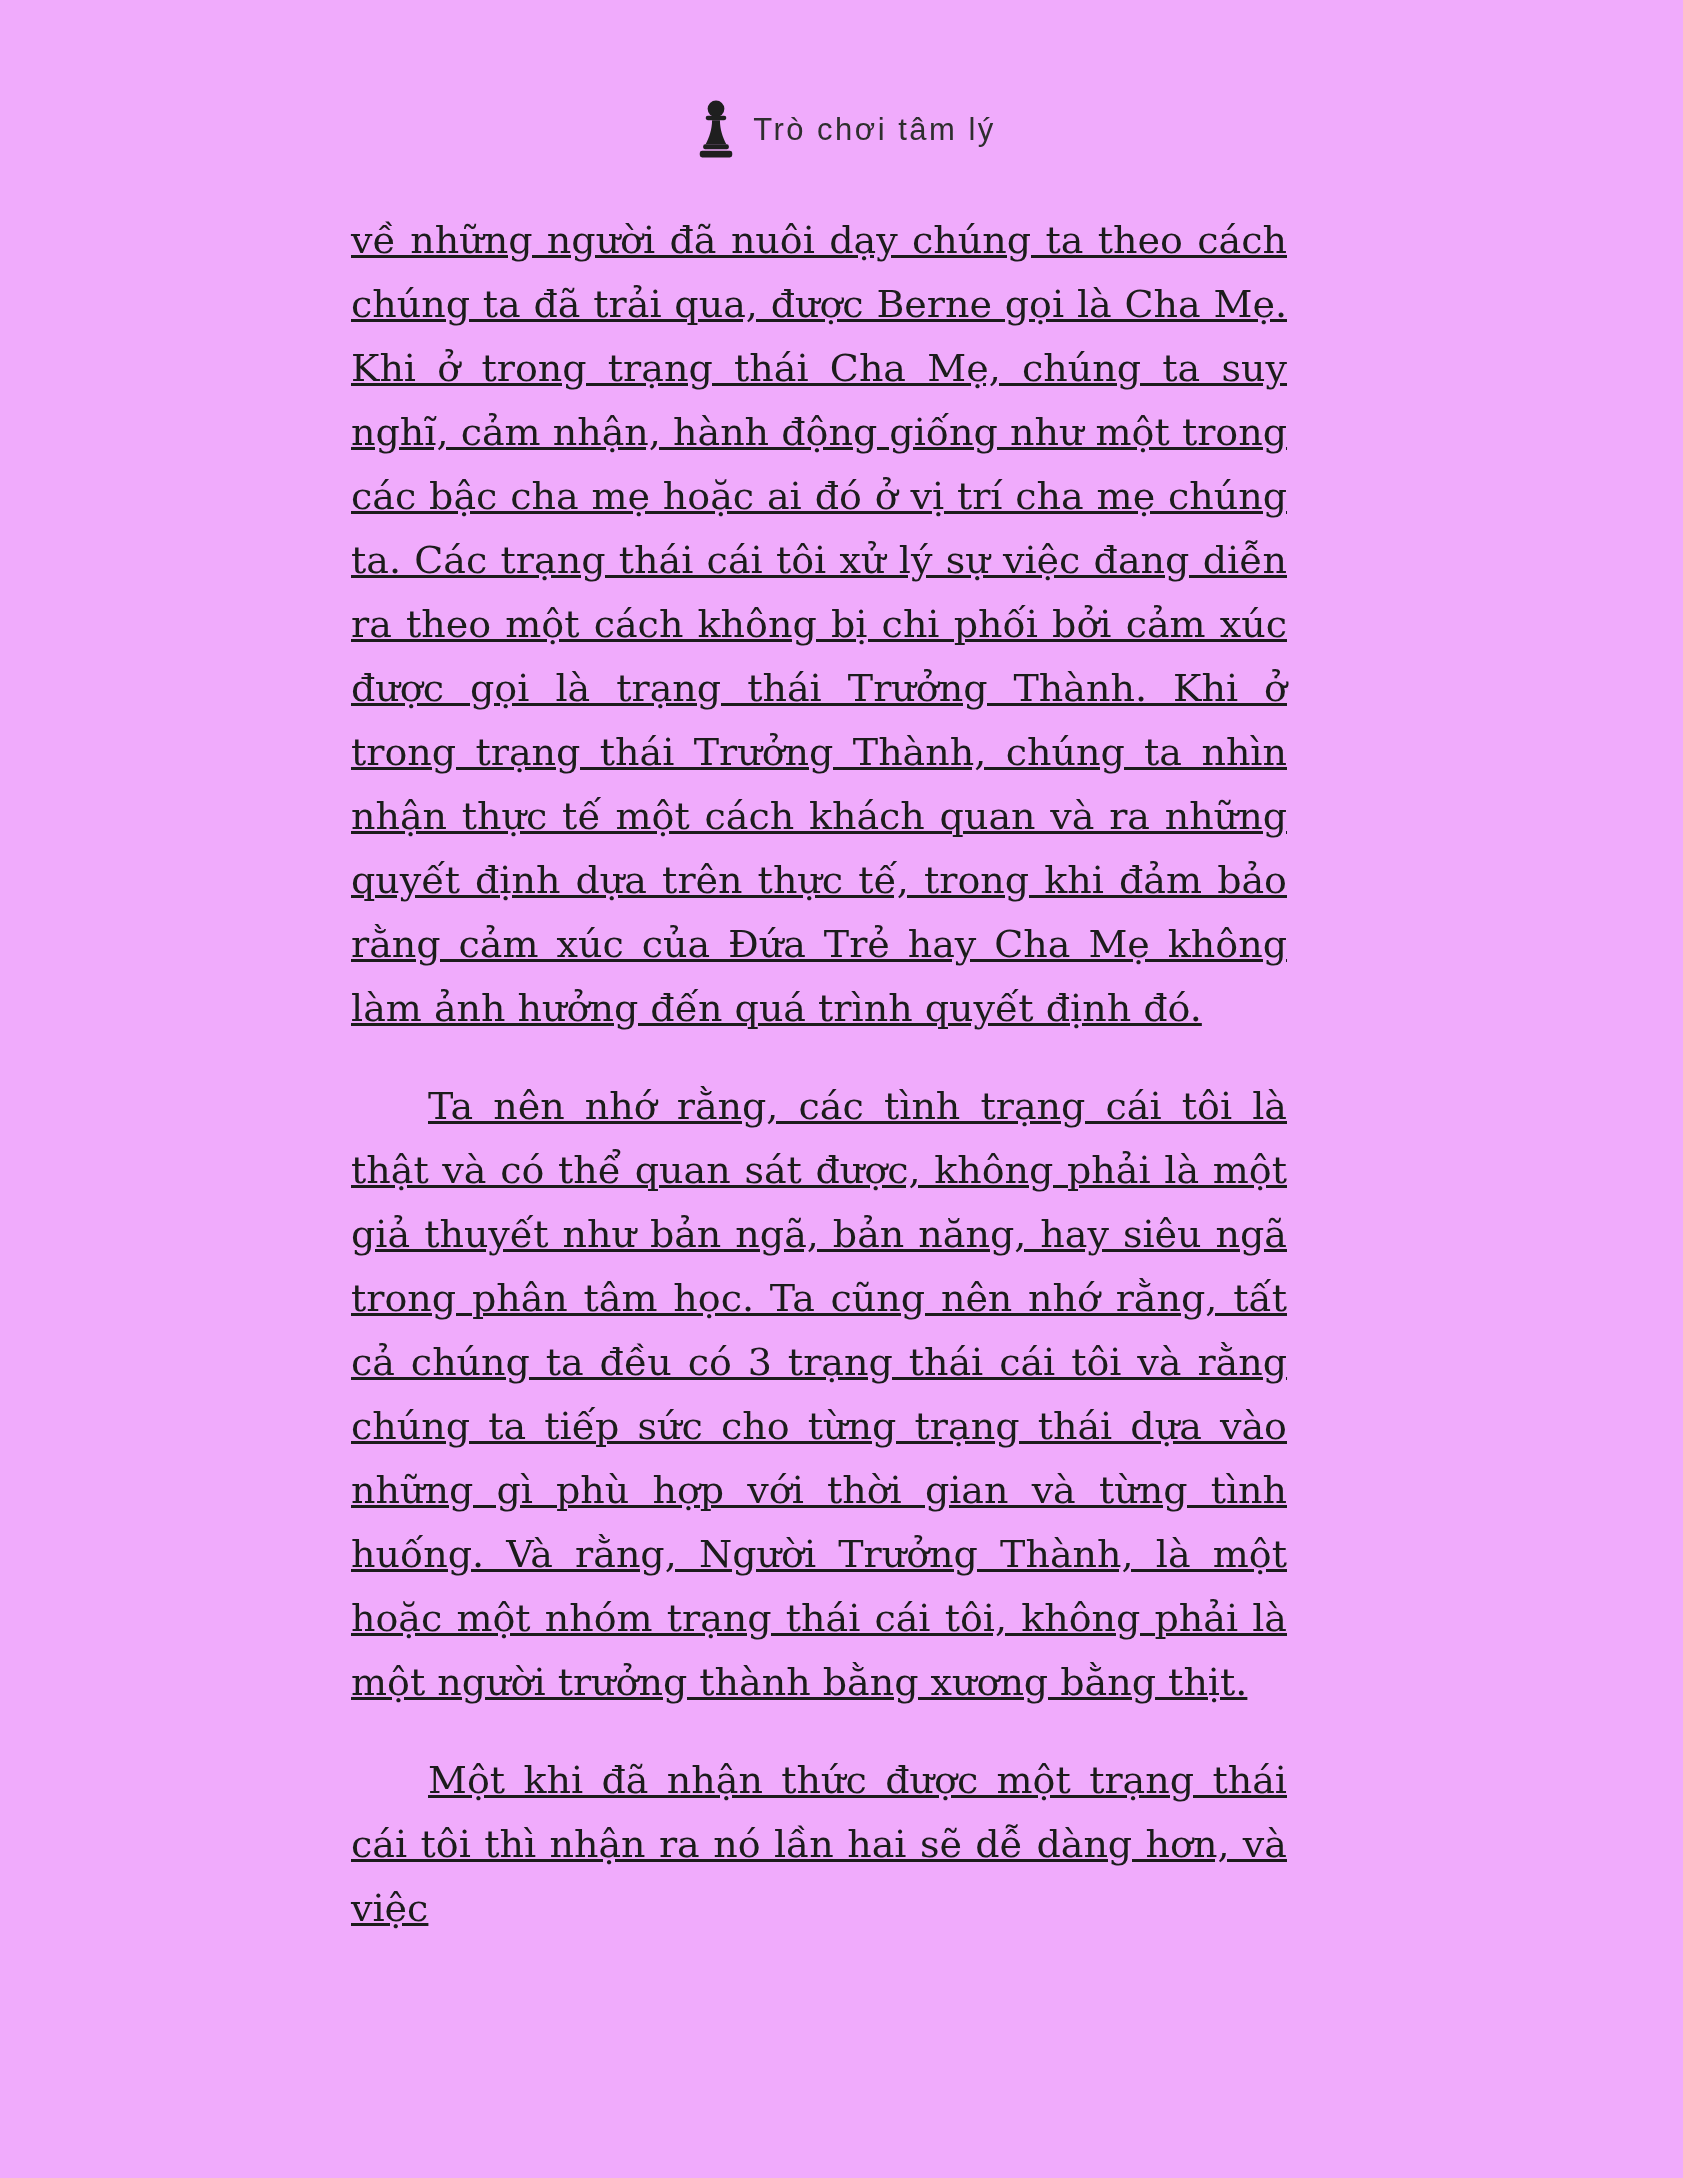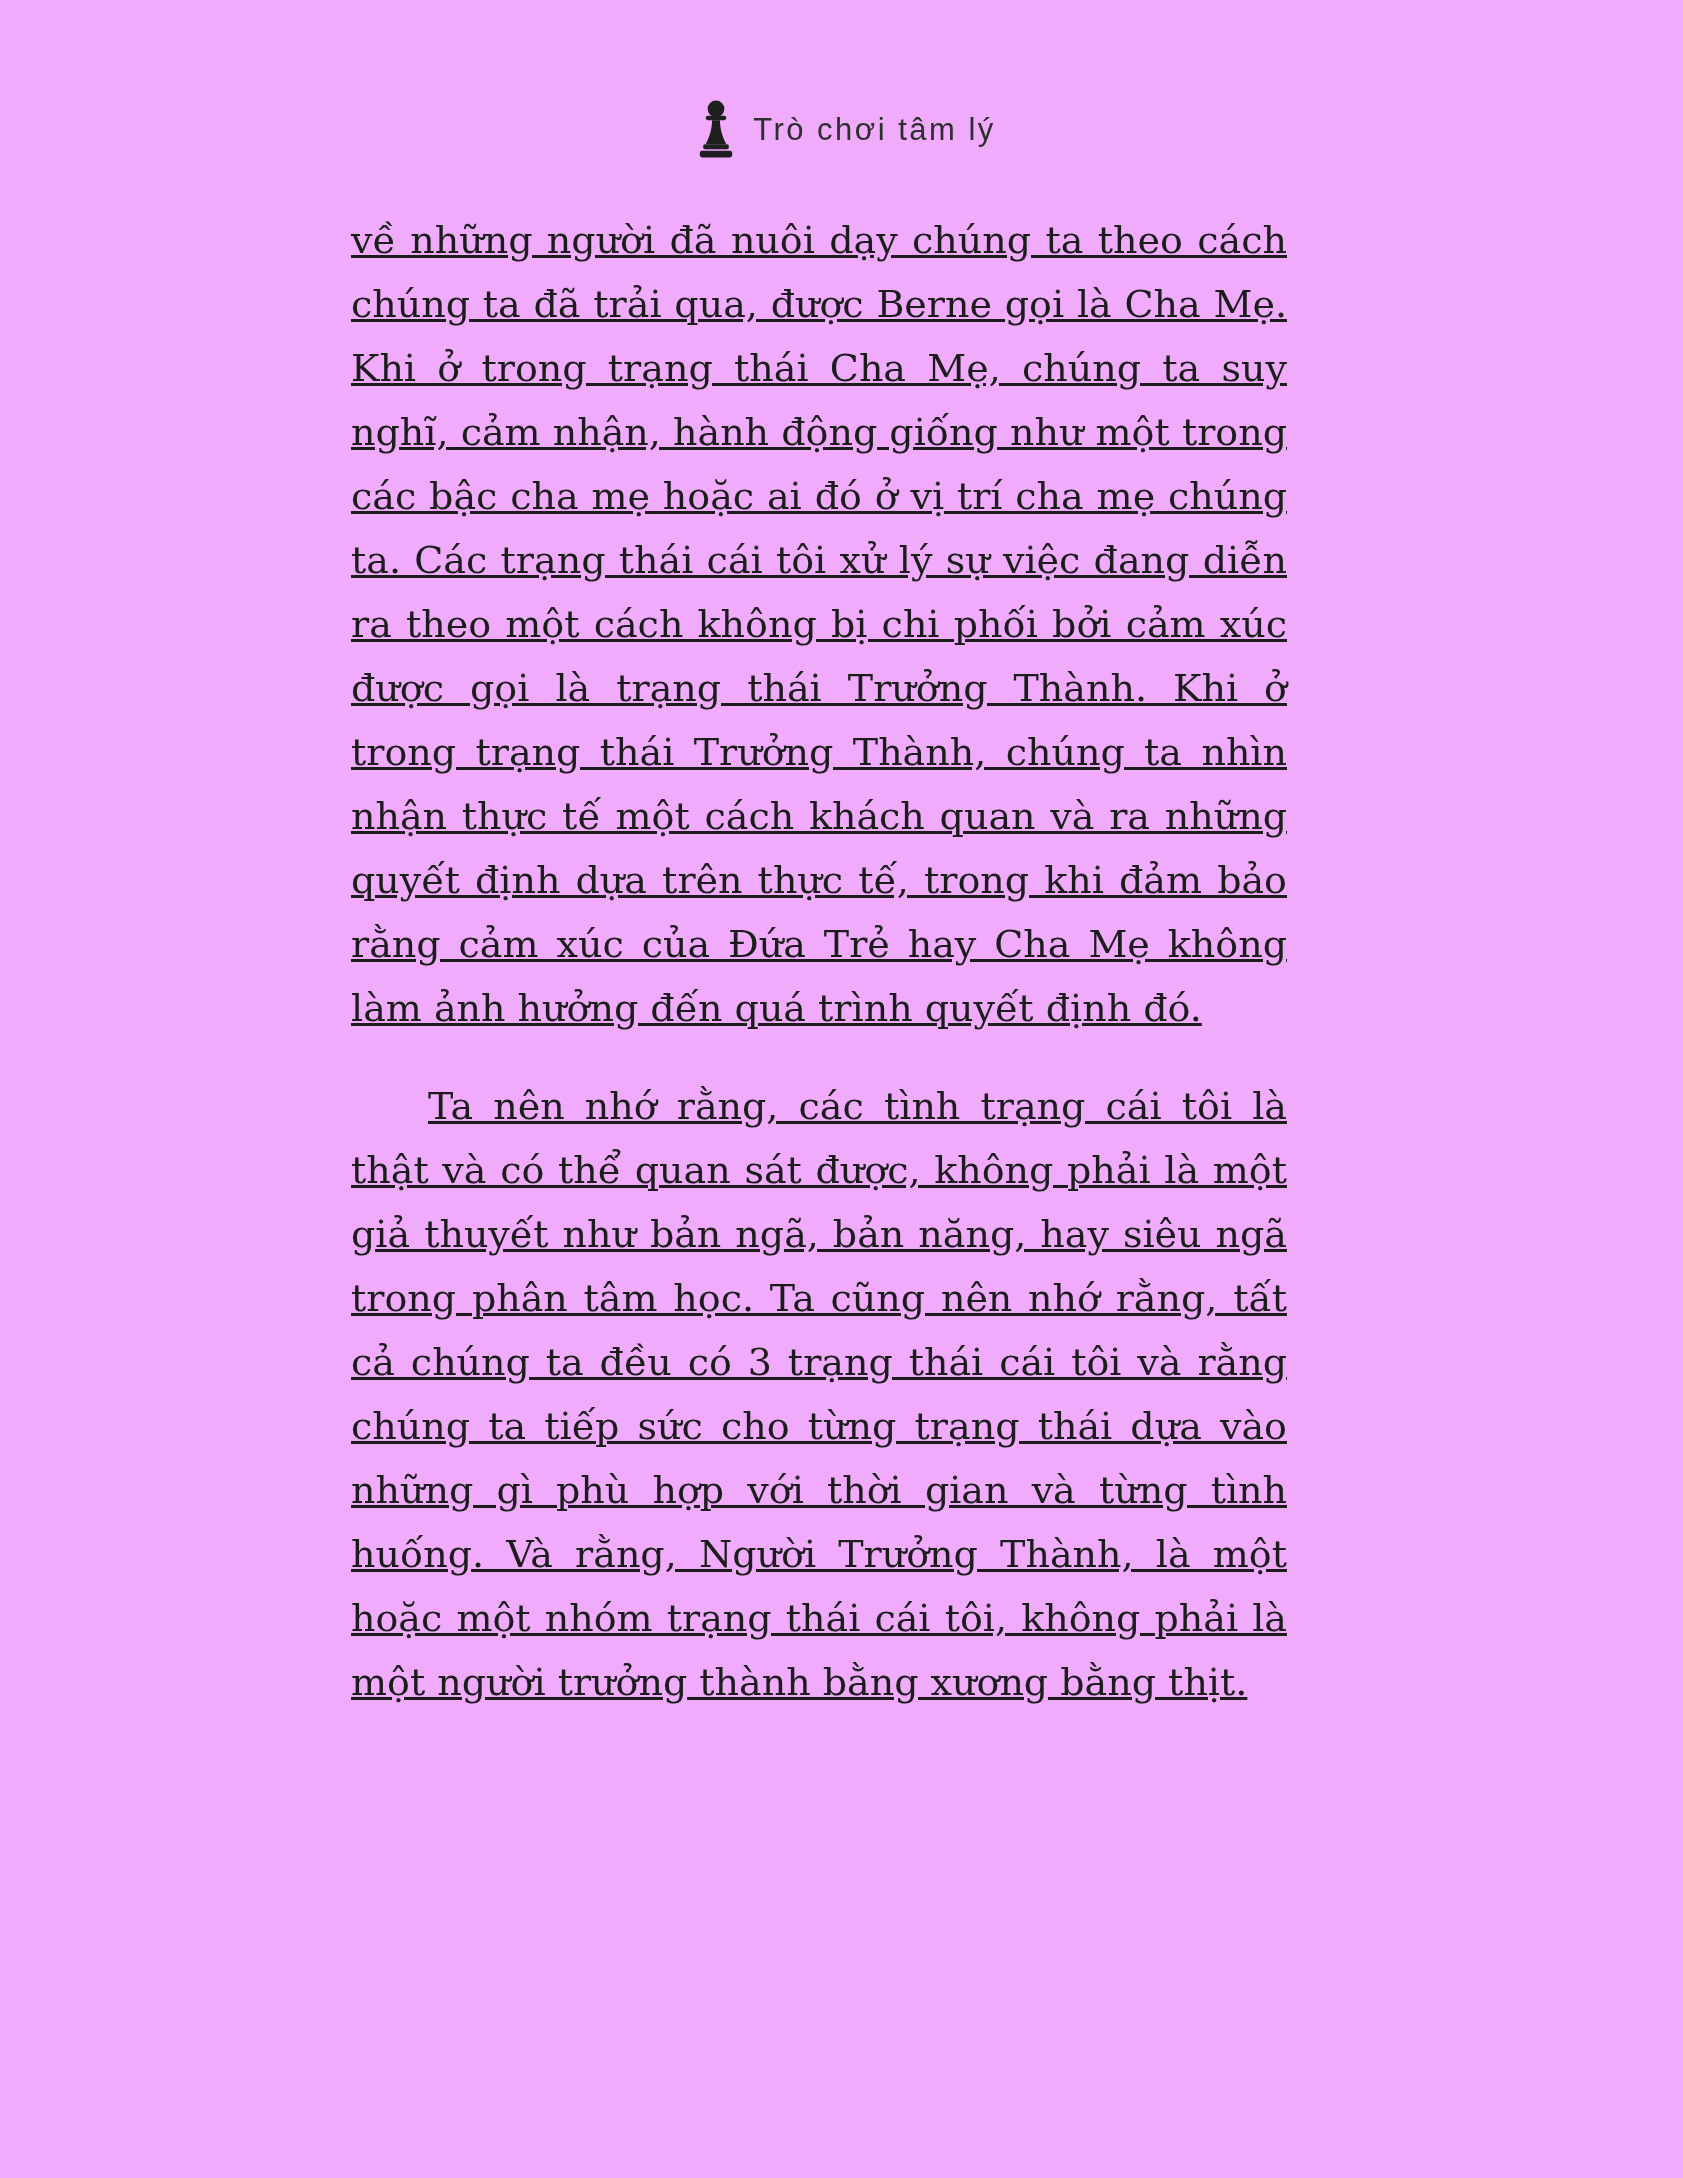--- a/index.html
+++ b/index.html
@@ -85,17 +85,18 @@
         <rect x="8" y="46" width="26" height="5" rx="2" fill="#1f1f1f"></rect>
         <rect x="4.5" y="52.5" width="33" height="7" rx="2.5" fill="#1f1f1f"></rect>
       </svg>
     </span>
     <span class="header-title">Trò chơi tâm lý</span>
   </header>
 
   <main class="body-text">
     <p class="para no-indent">về những người đã nuôi dạy chúng ta theo cách chúng ta đã trải qua, được Berne gọi là Cha Mẹ. Khi ở trong trạng thái Cha Mẹ, chúng ta suy nghĩ, cảm nhận, hành động giống như một trong các bậc cha mẹ hoặc ai đó ở vị trí cha mẹ chúng ta. Các trạng thái cái tôi xử lý sự việc đang diễn ra theo một cách không bị chi phối bởi cảm xúc được gọi là trạng thái Trưởng Thành. Khi ở trong trạng thái Trưởng Thành, chúng ta nhìn nhận thực tế một cách khách quan và ra những quyết định dựa trên thực tế, trong khi đảm bảo rằng cảm xúc của Đứa Trẻ hay Cha Mẹ không làm ảnh hưởng đến quá trình quyết định đó.</p>
     <p class="para">Ta nên nhớ rằng, các tình trạng cái tôi là thật và có thể quan sát được, không phải là một giả thuyết như bản ngã, bản năng, hay siêu ngã trong phân tâm học. Ta cũng nên nhớ rằng, tất cả chúng ta đều có 3 trạng thái cái tôi và rằng chúng ta tiếp sức cho từng trạng thái dựa vào những gì phù hợp với thời gian và từng tình huống. Và rằng, Người Trưởng Thành, là một hoặc một nhóm trạng thái cái tôi, không phải là một người trưởng thành bằng xương bằng thịt.</p>
+    <p class="para">Một khi đã nhận thức được một trạng thái cái tôi thì nhận ra nó lần hai sẽ dễ dàng hơn, và việc</p>
   </main>
 
 
 </div>
 
 
 </body></html>

